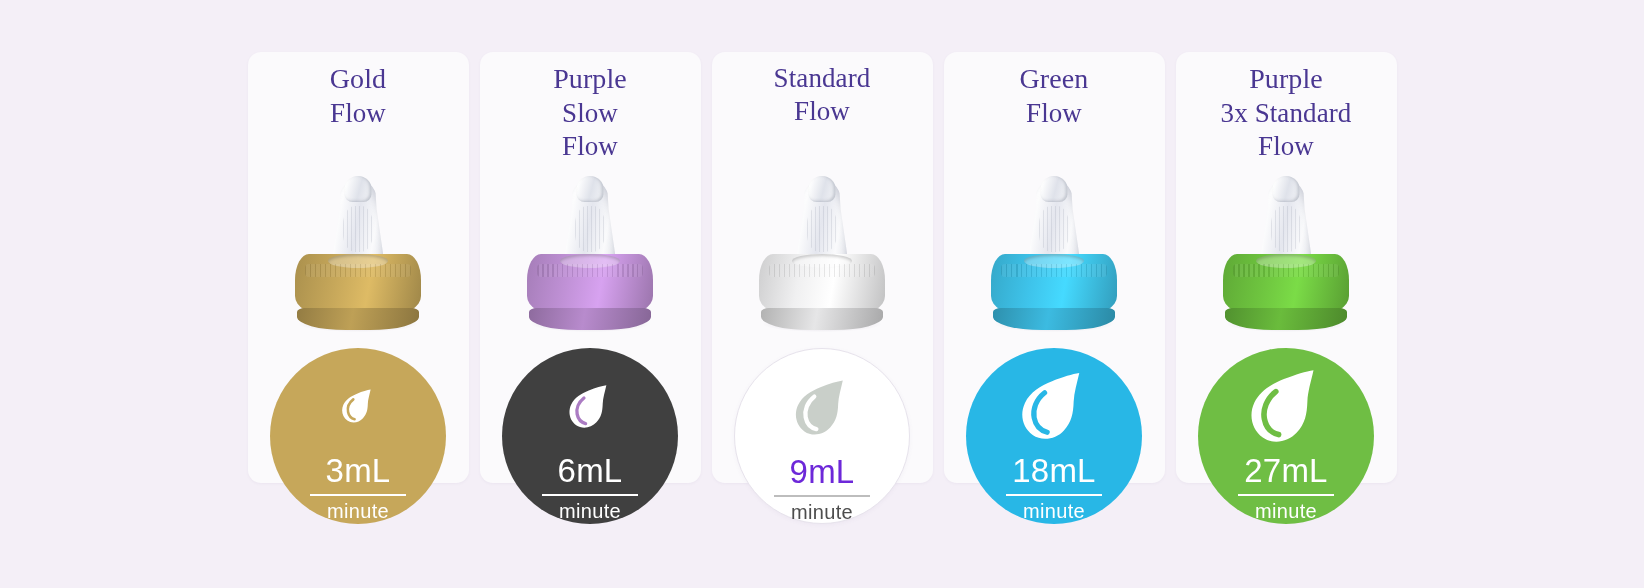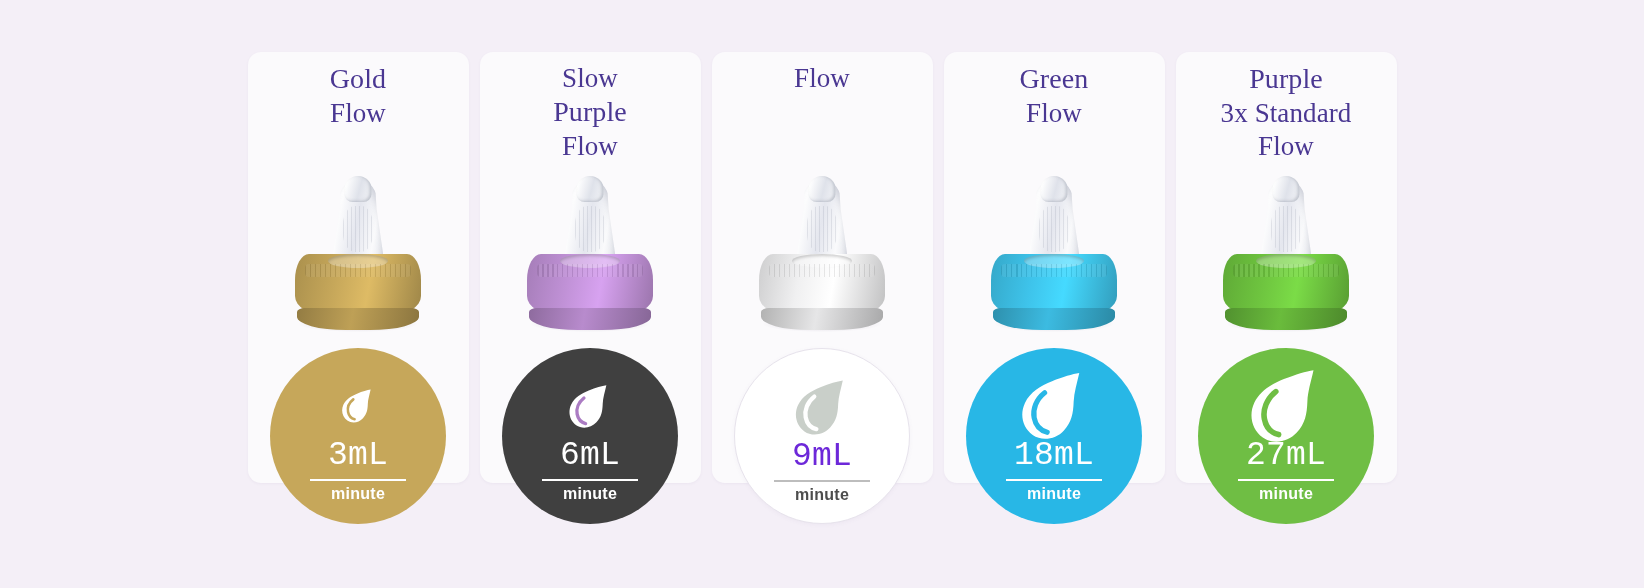--- a/index.html
+++ b/index.html
@@ -205,36 +205,36 @@
 
   .drop-slot {
     height: 64px;
     display: flex;
     align-items: center;
     justify-content: center;
   }
   .drop-svg { display: block; }
 
   .amount {
-    font-family: Liberation Mono, monospace;
+    font-family: Liberation Sans, sans-serif;
     font-size: 33px;
     font-weight: 400;
     letter-spacing: 0.2px;
     line-height: 1;
-    margin-top: 1px;
+    margin-top: 16px;
   }
   .rule {
     width: 96px;
     height: 1.5px;
     margin: 7px 0 5px 0;
   }
   .per {
     font-family: "Liberation Sans", sans-serif;
-    font-size: 16px;
-    font-weight: 700;
+    font-size: 20px;
+    font-weight: 400;
     letter-spacing: 0.3px;
     line-height: 1;
   }
 </style>
 </head>
 <body style="background: rgb(244, 239, 247);">
 
 <div id="board">
   <div class="card">
 
@@ -272,22 +272,22 @@
         </svg>
       </div>
       <div class="amount" style="color:#ffffff;">3mL</div>
       <div class="rule" style="background:#ffffff;"></div>
       <div class="per" style="color:#ffffff;">minute</div>
     </div>
   </div>
   <div class="card">
 
     <div class="card-heading">
+      <span class="hline l1">Purple</span>
       <span class="hline l2">Slow</span>
-      <span class="hline l1">Purple</span>
       <span class="hline l3">Flow</span>
     </div>
 
     <div class="teat-wrap">
       <div class="teat">
         <div class="shadow"></div>
         <div class="nip"></div>
         <div class="nip-ridges"></div>
         <div class="nip-tip"></div>
         <div class="collar" style="background:linear-gradient(100deg, rgb(165,125,184) 0%, #c091d6 32%, rgb(215,162,240) 58%, rgb(154,116,171) 100%);">
@@ -313,20 +313,21 @@
         </svg>
       </div>
       <div class="amount" style="color:#ffffff;">6mL</div>
       <div class="rule" style="background:#ffffff;"></div>
       <div class="per" style="color:#ffffff;">minute</div>
     </div>
   </div>
   <div class="card">
 
     <div class="card-heading">
+      <span class="hline l2">Standard</span>
       <span class="hline l3">Flow</span>
     </div>
 
     <div class="teat-wrap">
       <div class="teat">
         <div class="shadow"></div>
         <div class="nip"></div>
         <div class="nip-ridges"></div>
         <div class="nip-tip"></div>
         <div class="collar" style="background:linear-gradient(100deg, rgb(206,206,207) 0%, #f0f0f1 32%, rgb(255,255,255) 58%, rgb(192,192,193) 100%);">

